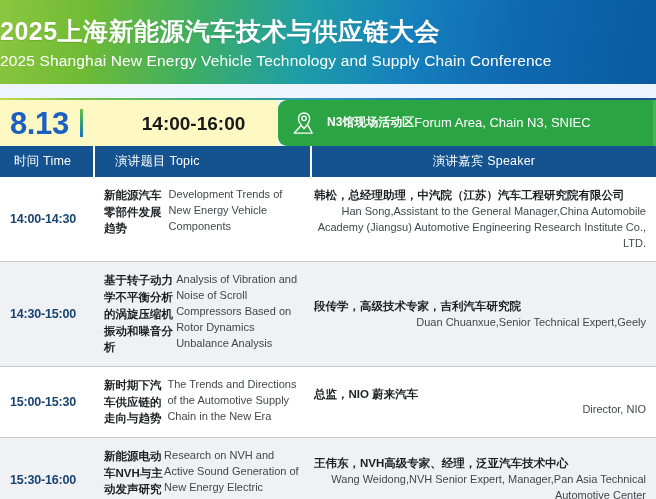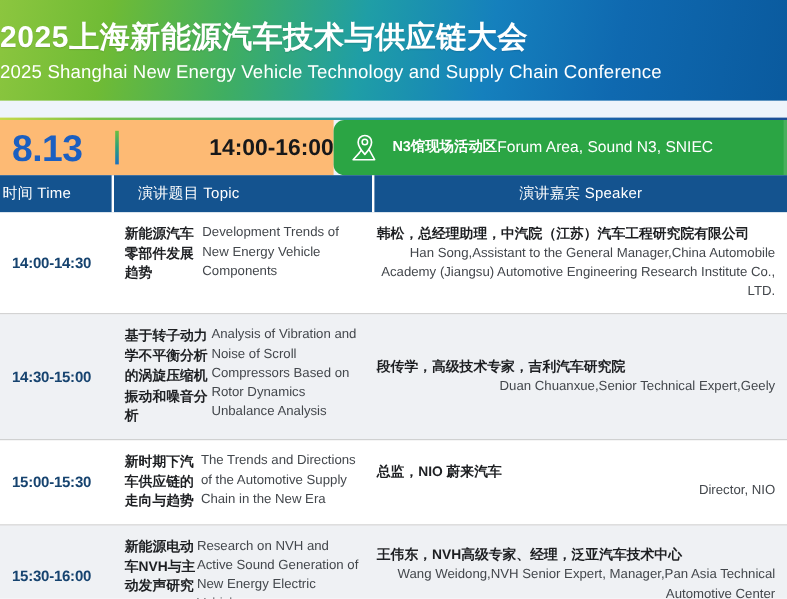--- a/index.html
+++ b/index.html
@@ -77,25 +77,24 @@
     background: linear-gradient(90deg,
        #c6d94a 0%, #7dc142 12%, #3fae7a 30%,
        #2a93b6 48%, #1a73b8 68%, #1b4f96 88%, #1b4f96 100%);
   }
   .datetime-block {
     position: absolute;
     left: 0;
     top: 16px;
     width: 278px;
     height: 46px;
-    background: #fdba74;
+    background: #fef9c3;
     display: flex;
     align-items: center;
     box-sizing: border-box;
-    justify-content: space-between;
   }
   .date-big {
     color: #1b5fc1;
     font-size: 31px;
     font-weight: bold;
     letter-spacing: -0.4px;
     padding-left: 10px;
     line-height: 1;
   }
   .date-divider {
@@ -176,21 +175,21 @@
     color: #ffffff;
     font-size: 12.5px;
     font-weight: normal;
     display: flex;
     align-items: center;
     box-sizing: border-box;
     letter-spacing: 0.2px;
   }
   .hcell-time {
     width: 95px;
-    padding-left: 2px;
+    padding-left: 14px;
     border-right: 2px solid #ffffff;
   }
   .hcell-topic {
     width: 217px;
     padding-left: 20px;
     border-right: 2px solid #ffffff;
   }
   .hcell-speaker {
     flex: 1;
     justify-content: center;
@@ -282,21 +281,21 @@
     <div class="venue-block">
       <svg class="venue-icon" viewBox="0 0 32 32">
         <path d="M11.5 21.5 L6 27.5 L26.5 27.5 L21.5 18.5" fill="none" stroke="#ffffff" stroke-width="1.5" stroke-linejoin="round" stroke-linecap="round"></path>
         <path d="M11.5 21.5 L13.8 18.6" fill="none" stroke="#ffffff" stroke-width="1.5" stroke-linecap="round"></path>
         <path d="M17.2 4.5 C13.6 4.5 10.8 7.3 10.8 10.8 C10.8 15.3 17.2 22.5 17.2 22.5
                  C17.2 22.5 23.6 15.3 23.6 10.8 C23.6 7.3 20.8 4.5 17.2 4.5 Z" fill="none" stroke="#ffffff" stroke-width="1.6" stroke-linejoin="round"></path>
         <circle cx="17.2" cy="10.7" r="2.6" fill="none" stroke="#ffffff" stroke-width="1.5"></circle>
       </svg>
       <div class="venue-text">
         <div class="venue-cn">N3馆现场活动区</div>
-        <div class="venue-en">Forum Area, Sound N3, SNIEC</div>
+        <div class="venue-en">Forum Area, Chain N3, SNIEC</div>
       </div>
     </div>
     <div class="venue-right-cap"></div>
   </div>
 
   <div class="sched">
 
     <div class="sched-head">
       <div class="hcell hcell-time">时间 Time</div>
       <div class="hcell hcell-topic">演讲题目 Topic</div>

